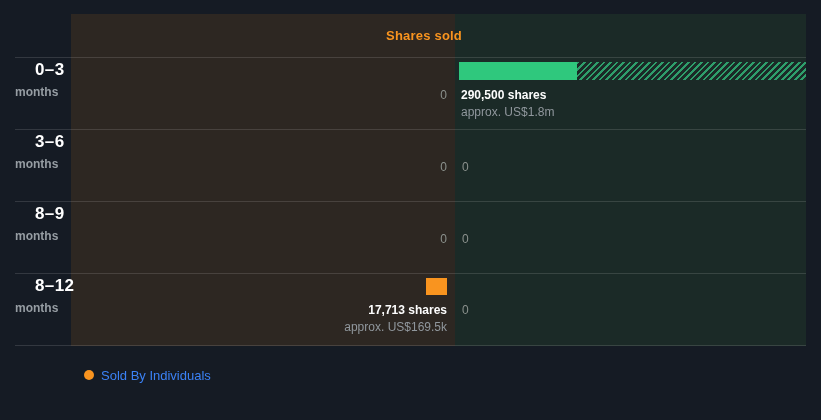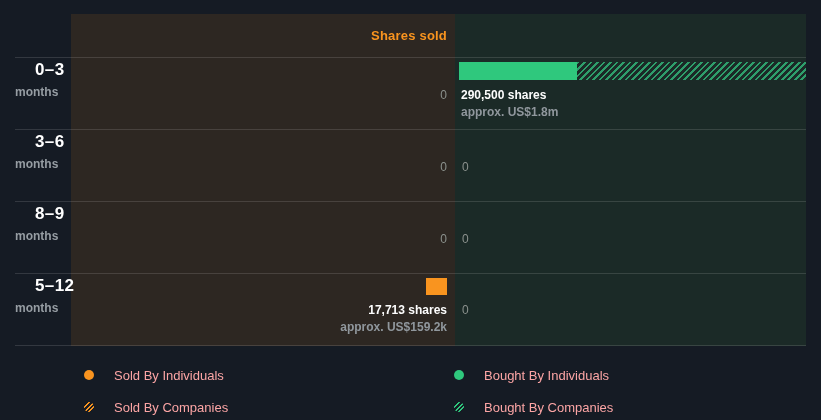--- a/index.html
+++ b/index.html
@@ -8,50 +8,50 @@
     width: 821px;
     height: 420px;
     background: #151b24;
     font-family: "Liberation Sans", sans-serif;
     overflow: hidden;
   }
   .panel { position: absolute; top: 14px; height: 332px; }
   .panel-sold   { left: 71px;  width: 384px; background: #2d2722; }
   .panel-bought { left: 455px; width: 351px; background: #1b2a27; }
 
-  .hdr { position: absolute; top: 28px; font-size: 13px; font-weight: bold; letter-spacing: .2px; }
+  .hdr { position: absolute; top: 28px; font-size: 13px; font-weight: bold; letter-spacing: .2px; padding-left: 15px; }
   .hdr-sold   { left: 71px; width: 376px; text-align: right; color: #f9941f; }
   .hdr-bought { left: 463px; color: #2fc87d; }
 
   .hline { position: absolute; left: 15px; width: 791px; height: 1px; background: rgba(255,255,255,0.13); }
 
   .plabel { position: absolute; left: 15px; color: #ffffff; font-size: 17px; font-weight: bold; letter-spacing: .4px; margin-left: 20px; }
   .punit  { position: absolute; left: 15px; color: #969da3; font-size: 12px; font-weight: bold; }
 
   .bought-bar { position: absolute; left: 459px; top: 62px; height: 18px; display: flex; }
   .bought-solid { background: #2fc87d; height: 18px; }
   .bought-hatch {
     height: 18px;
     background: repeating-linear-gradient(135deg, #2e9e6b 0px, #2e9e6b 2px, rgba(0,0,0,0) 2px, rgba(0,0,0,0) 4.6px);
   }
   .sold-bar { position: absolute; right: 374px; top: 278px; height: 17px; background: #f9941f; }
 
   .val { position: absolute; font-size: 12px; color: #8b918d; }
   .val-right { right: 374px; text-align: right; }
   .val-left  { left: 462px; }
   .shares-strong { position: absolute; font-size: 12px; font-weight: bold; color: #fdfdfd; }
-  .approx { position: absolute; font-size: 12px; color: #90979d; font-weight: bold; }
+  .approx { position: absolute; font-size: 12px; color: #90979d; }
 
   .legend-item { position: absolute; display: flex; align-items: center; height: 14px; }
   .ldot { width: 10px; height: 10px; border-radius: 50%; margin-right: 7px; flex: none; }
   .ldot-sold-solid   { background: #f9941f; }
   .ldot-sold-hatch   { background: repeating-linear-gradient(135deg, #f9941f 0px, #f9941f 1.4px, rgba(0,0,0,0) 1.4px, rgba(0,0,0,0) 3.2px); }
   .ldot-bought-solid { background: #2fc87d; }
   .ldot-bought-hatch { background: repeating-linear-gradient(135deg, #2fc87d 0px, #2fc87d 1.4px, rgba(0,0,0,0) 1.4px, rgba(0,0,0,0) 3.2px); }
-  .ltext { color: #fca5a5; font-size: 13px; margin-left: 13px; }
+  .ltext { color: #3b82f6; font-size: 13px; }
 </style>
 </head>
 <body>
 
 <div class="stage">
 
   <div class="panel panel-sold"></div>
   <div class="panel panel-bought"></div>
 
   <div class="hdr hdr-sold">Shares sold</div>
@@ -61,52 +61,40 @@
   <div class="hline" style="top:201px"></div>
   <div class="hline" style="top:273px"></div>
   <div class="hline" style="top:345px"></div>
 
   <div class="plabel" style="top:60px">0–3</div>
   <div class="punit" style="top:85px">months</div>
   <div class="plabel" style="top:132px">3–6</div>
   <div class="punit" style="top:157px">months</div>
   <div class="plabel" style="top:204px">8–9</div>
   <div class="punit" style="top:229px">months</div>
-  <div class="plabel" style="top:276px">5–12</div>
+  <div class="plabel" style="top:276px">8–12</div>
   <div class="punit" style="top:301px">months</div>
 
   <div class="bought-bar">
     <div class="bought-solid" style="width: 118px;"></div>
     <div class="bought-hatch" style="width: 229px;"></div>
   </div>
   <div class="val val-right" style="top:88px">0</div>
   <div class="shares-strong" style="left:461px; top:88px">290,500 shares</div>
   <div class="approx" style="left:461px; top:105px">approx. US$1.8m</div>
 
   <div class="val val-right" style="top:160px">0</div>
   <div class="val val-left" style="top:160px">0</div>
 
   <div class="val val-right" style="top:232px">0</div>
   <div class="val val-left" style="top:232px">0</div>
 
   <div class="sold-bar" style="width: 21px;"></div>
   <div class="shares-strong" style="right:374px; top:303px; text-align:right">17,713 shares</div>
-  <div class="approx" style="right:374px; top:320px; text-align:right">approx. US$159.2k</div>
+  <div class="approx" style="right:374px; top:320px; text-align:right">approx. US$169.5k</div>
   <div class="val val-left" style="top:303px">0</div>
 
   <div class="legend-item" style="left:84px; top:368px">
     <span class="ldot ldot-sold-solid"></span>
     <span class="ltext">Sold By Individuals</span>
   </div>
-  <div class="legend-item" style="left:84px; top:400px">
-    <span class="ldot ldot-sold-hatch"></span>
-    <span class="ltext">Sold By Companies</span>
-  </div>
-  <div class="legend-item" style="left:454px; top:368px">
-    <span class="ldot ldot-bought-solid"></span>
-    <span class="ltext">Bought By Individuals</span>
-  </div>
-  <div class="legend-item" style="left:454px; top:400px">
-    <span class="ldot ldot-bought-hatch"></span>
-    <span class="ltext">Bought By Companies</span>
-  </div>
 
 </div>
 
 </body></html>

